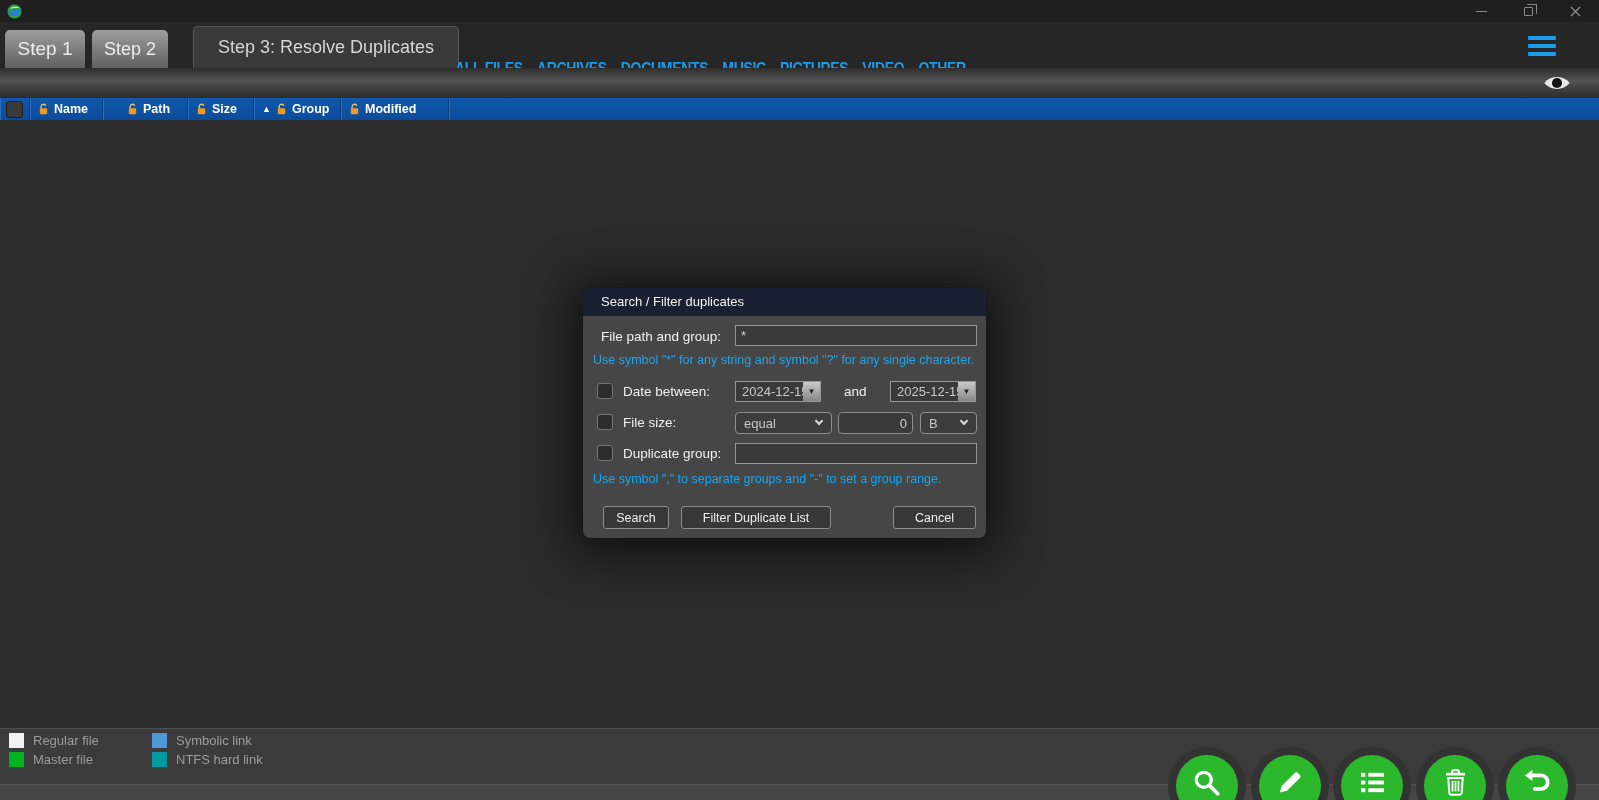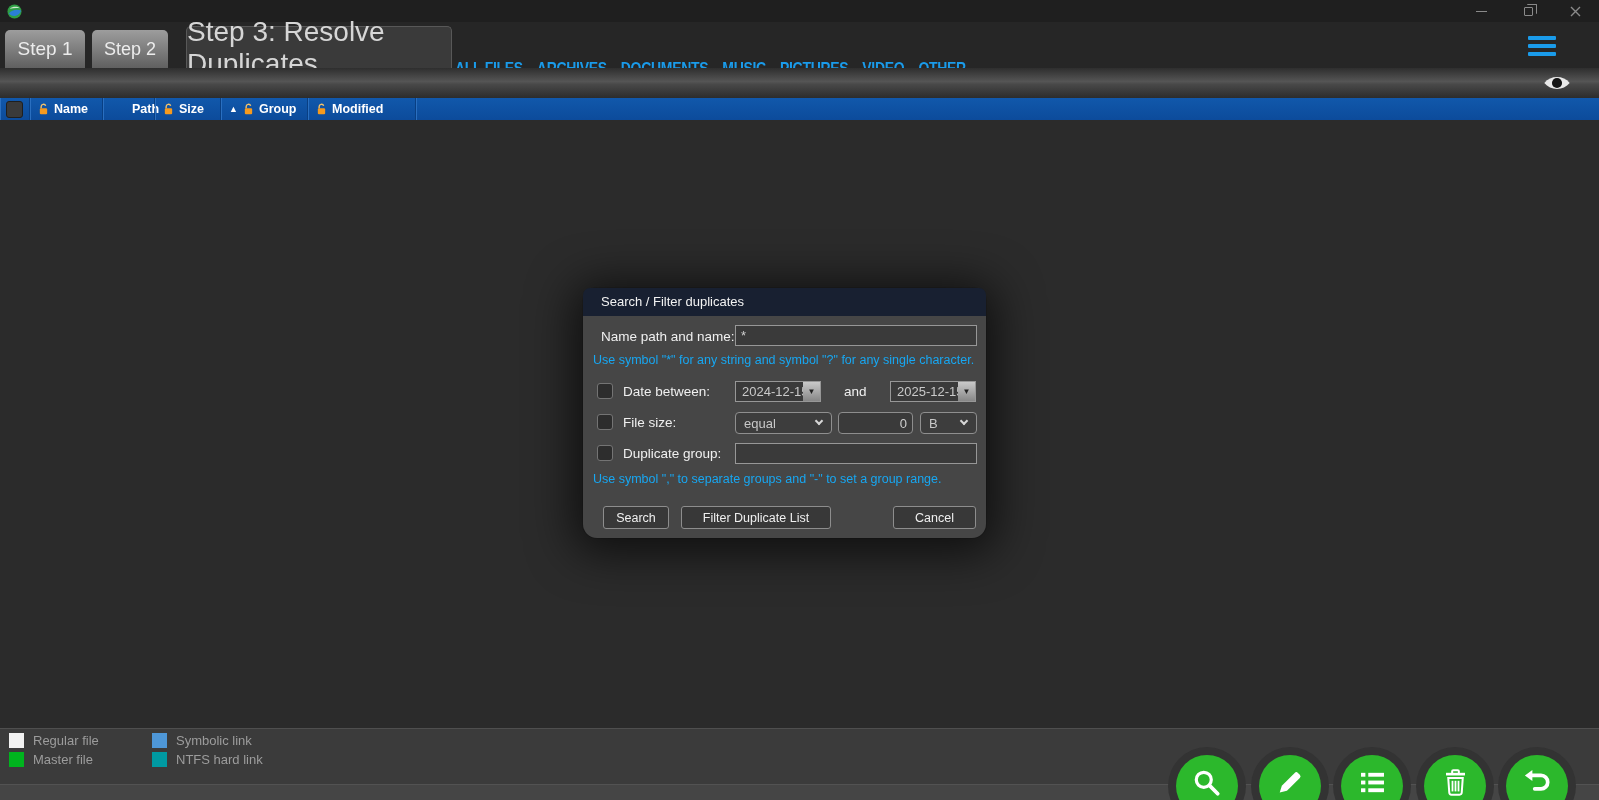--- a/index.html
+++ b/index.html
@@ -18,52 +18,52 @@
   .restore-glyph { position:relative; width:9px; height:9px; border:1.2px solid #8a8a8a; border-radius:1px; }
   .restore-glyph::before { content:""; position:absolute; left:2px; top:-4px; width:9px; height:9px;
        border:1.2px solid #8a8a8a; border-left:none; border-bottom:none; border-radius:1px; }
 
   
   .tabbar { position:absolute; left:0; top:22px; width:100%; height:46px; background:#262626; }
   .step-btn { position:absolute; bottom:0; display:flex; align-items:center; justify-content:center;
               border-radius:5px 5px 0 0; cursor:default; }
   .step1 { left:5px;  width:80px; height:38px; background:linear-gradient(#9d9d9d,#606060); color:#ececec; font-size:19px; }
   .step2 { left:92px; width:76px; height:38px; background:linear-gradient(#9d9d9d,#606060); color:#ececec; font-size:18px; }
-  .step3 { left:186px; width:266px; height:42px; background:#3a3a3a; border:1px solid #585858; border-bottom:none;
-           color:#d6d6d6; font-size:28px; }
+  .step3 { left:193px; width:266px; height:42px; background:#3a3a3a; border:1px solid #585858; border-bottom:none;
+           color:#d6d6d6; font-size:18px; }
   .filter-links { position:absolute; left:455px; top:38px; display:flex; gap:14px; }
   .filter-link { color:#1a9bea; font-weight:bold; font-size:14px; letter-spacing:-0.3px; cursor:pointer;
                  transform:scaleY(1.12); transform-origin:center; white-space:nowrap; }
   .hamburger { position:absolute; right:43px; top:14px; width:28px; height:20px; display:flex;
                flex-direction:column; justify-content:space-between; cursor:pointer; }
   .hamburger span { display:block; height:4px; background:#1a9bea; border-radius:1px; }
 
   
   .toolbar-strip { position:absolute; left:0; top:68px; width:100%; height:30px;
                    background:linear-gradient(#2e2e2e 0%, #555555 45%, #484848 55%, #2c2c2c 100%); }
   .eye { position:absolute; right:28px; top:6px; width:28px; height:18px; cursor:pointer; }
 
   
   .grid-header { position:absolute; left:0; top:98px; width:100%; height:22px;
                  background:linear-gradient(#1158ab,#0c4b9b); display:flex; }
   .col { height:100%; display:flex; align-items:center; gap:5px; padding-left:8px;
          border-right:1px solid #093f83; box-shadow:inset 1px 0 0 #2a6fc0; color:#ffffff;
          font-size:12.5px; font-weight:bold; cursor:default; }
   .col-check { width:30px; justify-content:center; padding-left:0; }
   .hdr-checkbox { width:17px; height:17px; background:#3a3a3a; border:1px solid #1f1f1f; border-radius:3px; cursor:pointer; }
-  .col-name { width:73px; } .col-path { width:52px;padding-left:24px; } .col-size { width:66px; }
+  .col-name { width:73px; } .col-path { width:85px;padding-left:24px; } .col-size { width:66px; }
   .col-group { width:87px; } .col-modified { width:108px; }
   .col-rest { flex:1; border-right:none; }
   .sort-arrow { font-size:9px; color:#ffffff; }
 
   
   .main-area { position:absolute; left:0; top:120px; width:100%; height:608px; background:#2b2b2b; }
 
   
-  .dialog { position:absolute; left:583px; top:288px; width:403px; height:250px; border-radius:14px;
+  .dialog { position:absolute; left:583px; top:288px; width:403px; height:250px; border-radius:7px;
             background:#464646; box-shadow:0 5px 45px 10px rgba(0,0,0,0.65), 0 0 0 1px #262626; }
   .dialog-title { position:absolute; left:0; top:0; width:100%; height:28px; background:#182031;
                   border-radius:7px 7px 0 0; color:#f2f2f2; font-size:13px; line-height:28px; padding-left:18px; }
   .dlg-label { position:absolute; color:#f0f0f0; font-size:13.5px; white-space:nowrap; }
   .dlg-hint { position:absolute; color:#17a7f2; font-size:12.5px; white-space:nowrap; }
   .dlg-input { position:absolute; height:21px; background:#3a3a3a; border:1px solid #979797; color:#cfcfcf;
                font-size:13px; font-family:"Liberation Sans", sans-serif; padding:0 5px; outline:none; }
   .dlg-input.num { text-align:right; border-radius:4px; border-color:#8d8d8d; }
   .checkbox { position:absolute; width:16px; height:16px; background:#2d2d2d; border:1px solid #747474;
               border-radius:3px; cursor:pointer; }
@@ -188,21 +188,21 @@
       <span>Modified</span>
     </div>
     <div class="col col-rest"></div>
   </div>
 
   <div class="main-area"></div>
 
   <div class="dialog">
     <div class="dialog-title">Search / Filter duplicates</div>
 
-    <span class="dlg-label" style="left:18px; top:41px;">Name path and name:</span>
+    <span class="dlg-label" style="left:18px; top:41px;">File path and group:</span>
     <input class="dlg-input" style="left: 152px; top: 37px; width: 242px;" value="*">
 
     <span class="dlg-hint" style="left:10px; top:65px;">Use symbol "*" for any string and symbol "?" for any single character.</span>
 
     <span class="checkbox" style="left:14px; top:95px;"></span>
     <span class="dlg-label" style="left:40px; top:96px;">Date between:</span>
     <div class="dateselect" style="left:152px; top:93px;">
       <span class="dval">2024-12-15</span>
       <span class="darrow">▼</span>
     </div>

